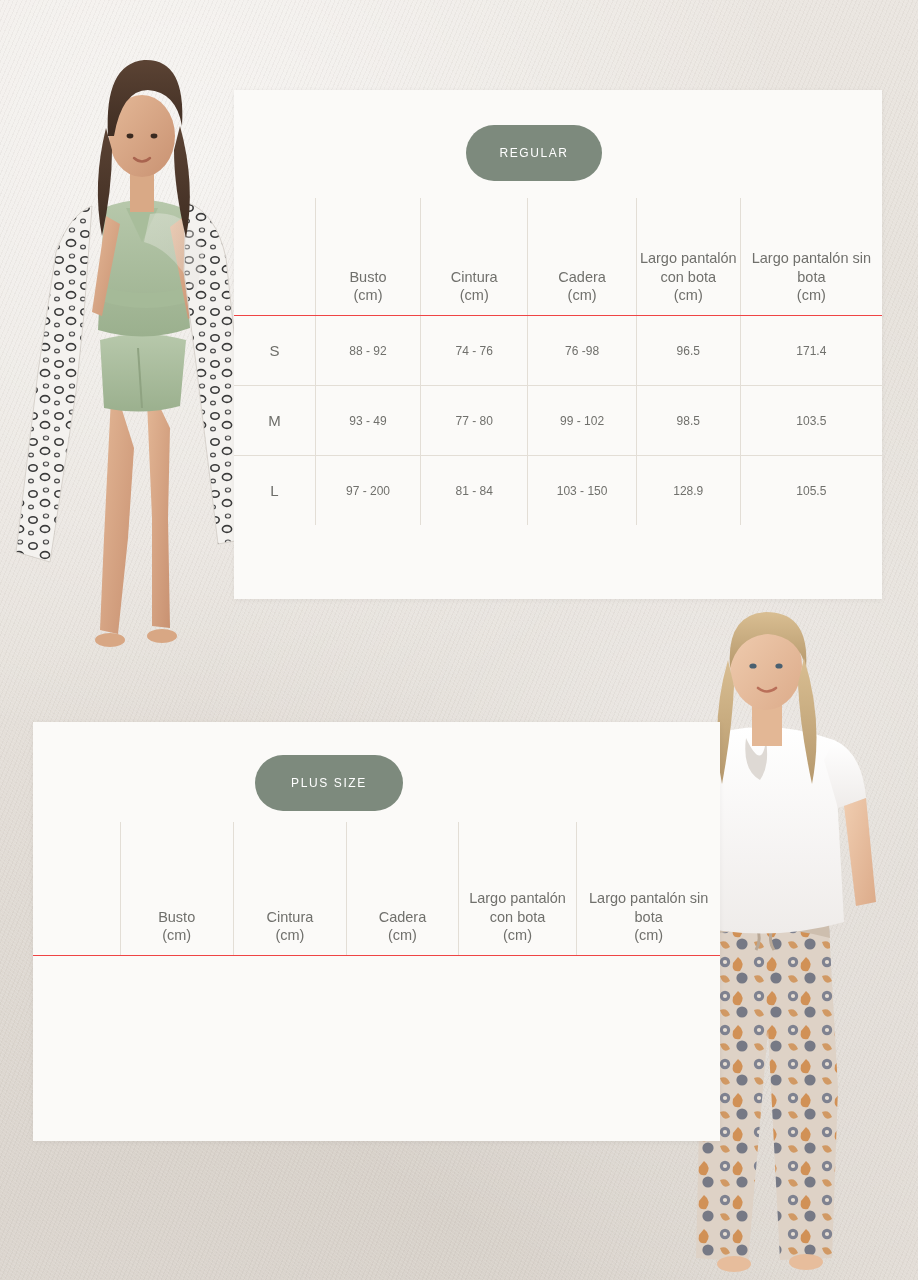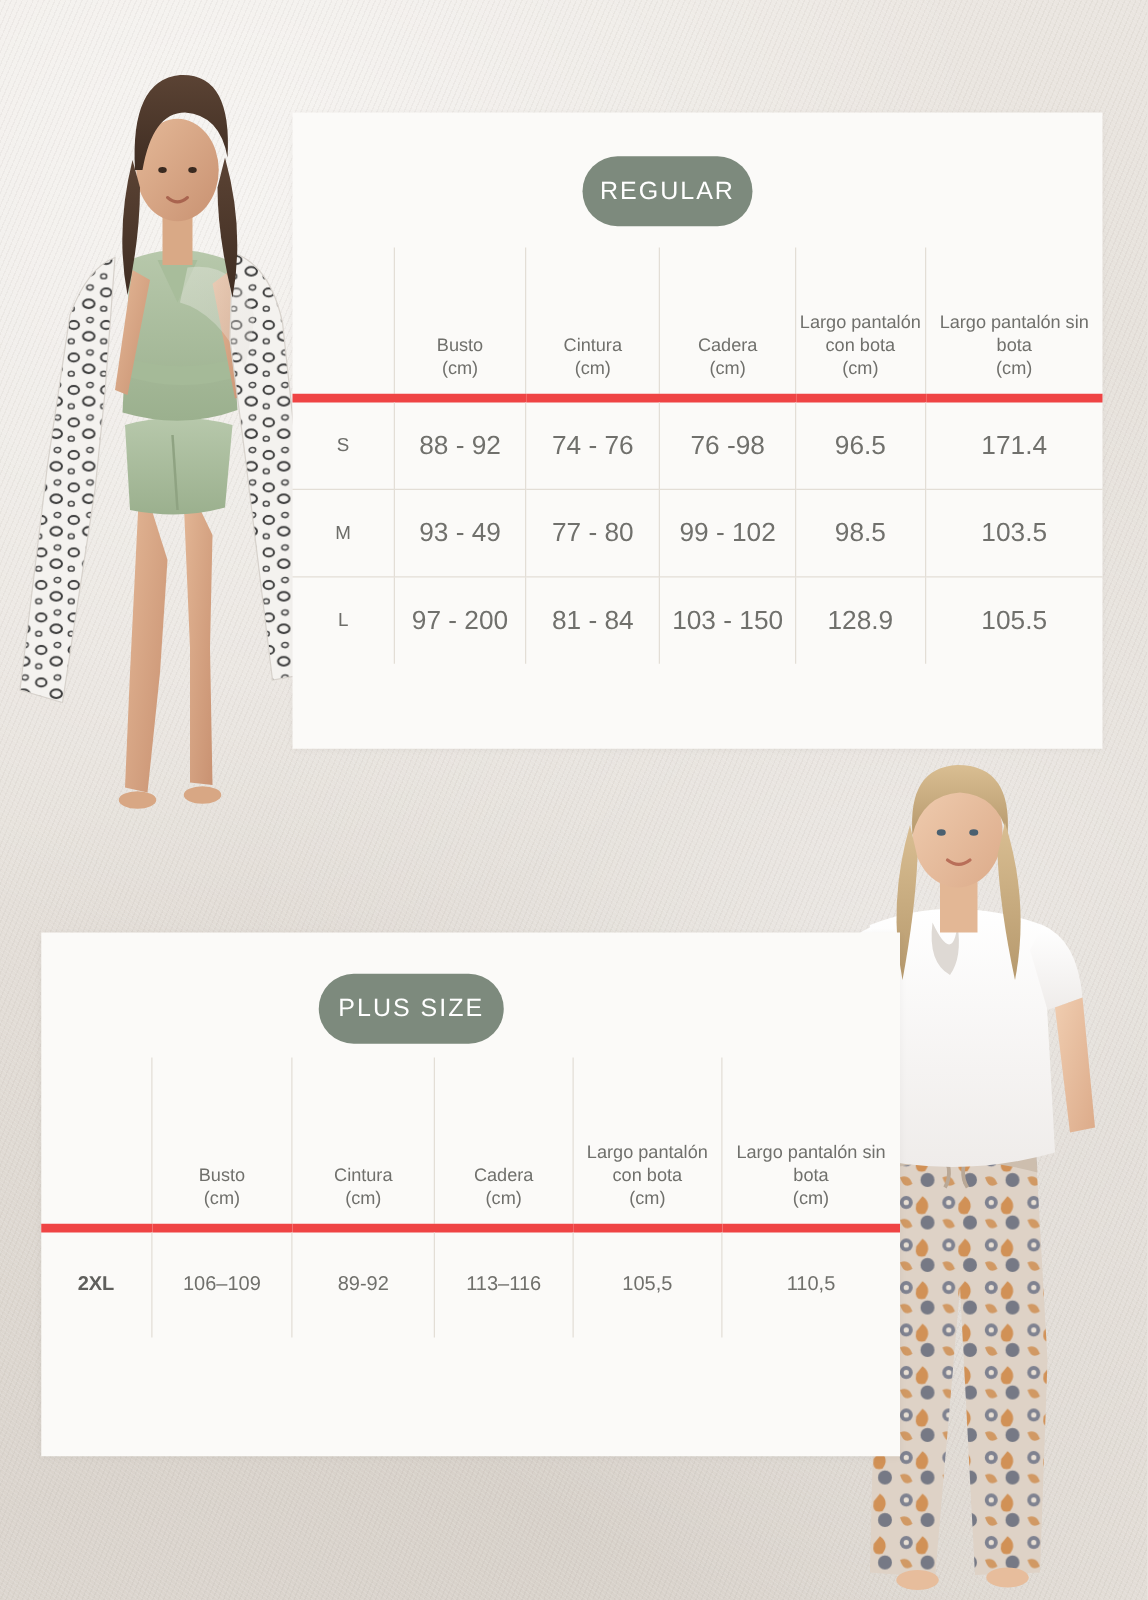--- a/index.html
+++ b/index.html
@@ -63,33 +63,32 @@
     left: 234px;
     top: 90px;
     width: 648px;
     height: 509px;
   }
   #card-plus {
     left: 33px;
     top: 722px;
     width: 687px;
     height: 419px;
-    margin-top: 24px;
   }
 
   .pill {
     position: absolute;
     background: #7d8a7d;
     color: #ffffff;
     border-radius: 28px;
     display: flex;
     align-items: center;
     justify-content: center;
     letter-spacing: 1.6px;
-    font-size: 20px;
+    font-size: 12px;
   }
   #pill-regular {
     left: 232px;
     top: 35px;
     width: 136px;
     height: 56px;
   }
   #pill-plus {
     left: 222px;
     top: 33px;
@@ -103,21 +102,21 @@
     color: #6f6f6b;
   }
   table.sizes td, table.sizes th {
     border: 1px solid #e3ded6;
     text-align: center;
     font-weight: normal;
     color: #70706c;
   }
   table.sizes thead th {
     border-top: none;
-    border-bottom: 7px solid #ef4444;
+    border-bottom: 1px solid #ef4444;
     vertical-align: bottom;
     padding-bottom: 10px;
     line-height: 1.28;
   }
   table.sizes thead th:first-child,
   table.sizes tbody td:first-child {
     border-left: none;
   }
   table.sizes thead th:last-child,
   table.sizes tbody td:last-child {
@@ -132,21 +131,21 @@
     left: 0px;
     top: 108px;
     width: 648px;
   }
   #table-regular thead th {
     font-size: 14.5px;
     height: 106px;
   }
   #table-regular tbody td {
     height: 67px;
-    font-size: 21px;
+    font-size: 12px;
   }
   #table-regular tbody td.sizecol {
     font-size: 15px;
     color: #6d6d69;
   }
 
   
   #table-plus {
     left: 0px;
     top: 100px;
@@ -368,23 +367,15 @@
           <span>Largo pantalón con bota</span>
           <span class="unit">(cm)</span>
         </th>
         <th style="width:144px">
           <span>Largo pantalón sin bota</span>
           <span class="unit">(cm)</span>
         </th>
       </tr>
     </thead>
     <tbody>
-      <tr>
-        <td class="sizecol">2XL</td>
-        <td>106–109</td>
-        <td>89-92</td>
-        <td>113–116</td>
-        <td>105,5</td>
-        <td>110,5</td>
-      </tr>
     </tbody>
   </table>
 </div>
 
 </body></html>

